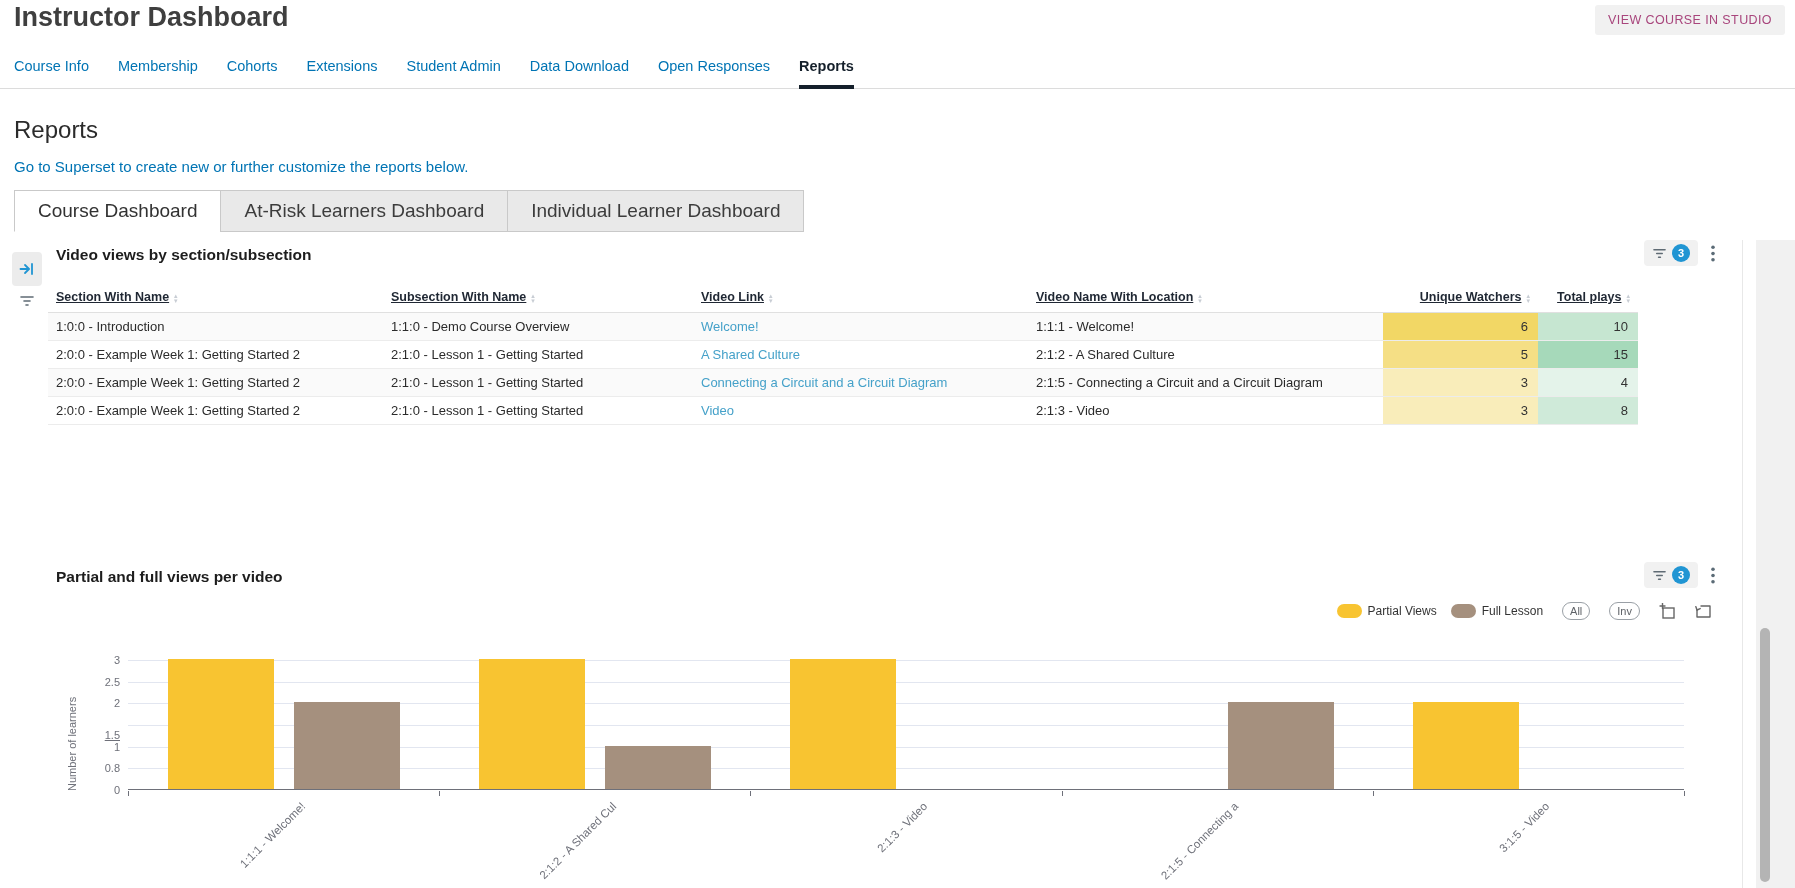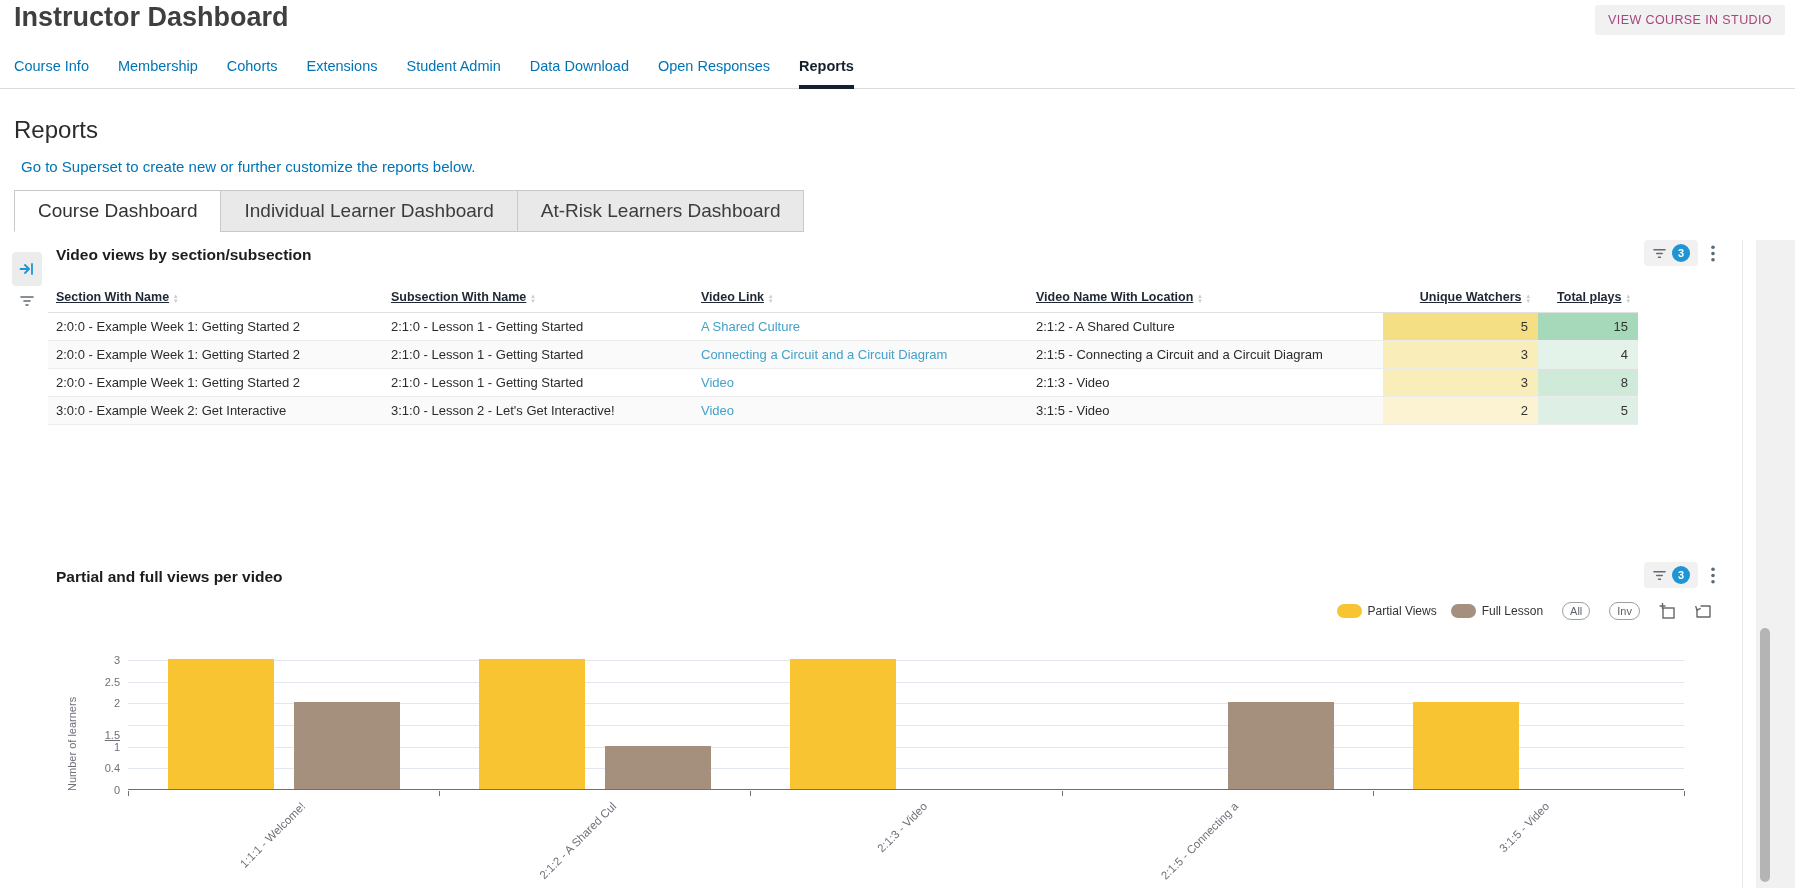--- a/index.html
+++ b/index.html
@@ -14,21 +14,21 @@
     font-family:inherit; }
 
   
   .main-nav { position:absolute; left:0; top:48px; width:1795px; height:41px;
     border-bottom:1px solid #dcdcdc; padding-left:14px; display:flex; gap:29px; align-items:flex-end; }
   .nav-item { font-size:14.5px; color:#0074b4; text-decoration:none; padding-bottom:14px; cursor:pointer; }
   .nav-item.active { color:#15202b; font-weight:600; border-bottom:4px solid #15202b; margin-bottom:-1px; padding-bottom:11px; }
 
   
   .reports-heading { position:absolute; left:14px; top:116px; font-size:24px; font-weight:400; color:#2b2b2b; }
-  .superset-link { position:absolute; left:21px; top:158px; font-size:15px; color:#0074b4; text-decoration:none; cursor:pointer; }
+  .superset-link { position:absolute; left:14px; top:158px; font-size:15px; color:#0074b4; text-decoration:none; cursor:pointer; }
 
   
   .dash-tabs { position:absolute; left:14px; top:190px; display:flex; }
   .dash-tab { height:42px; padding:0 23px; display:flex; align-items:center; font-size:19px; color:#3c3c3c;
     background:#e9e9e9; border:1px solid #c9c9c9; margin-left:-1px; cursor:pointer; white-space:nowrap; }
   .dash-tab:first-child { margin-left:0; }
   .dash-tab.active { background:#fff; border-bottom-color:#fff; color:#323232; }
 
   
   .rail-expand { position:absolute; left:12px; top:252px; width:30px; height:34px; background:#ececec;
@@ -102,22 +102,22 @@
       <a class="nav-item">Data Download</a>
       <a class="nav-item">Open Responses</a>
       <a class="nav-item active">Reports</a>
     </nav>
 
   <h2 class="reports-heading">Reports</h2>
   <a class="superset-link">Go to Superset to create new or further customize the reports below.</a>
 
   <div class="dash-tabs" id="dash-tabs">
       <div class="dash-tab active">Course Dashboard</div>
+      <div class="dash-tab">At-Risk Learners Dashboard</div>
       <div class="dash-tab">Individual Learner Dashboard</div>
-      <div class="dash-tab">At-Risk Learners Dashboard</div>
     </div>
 
   <div class="rail-expand">
     <svg width="16" height="16" viewBox="0 0 16 16" fill="none" stroke="#2095d3" stroke-width="1.8" stroke-linecap="round" stroke-linejoin="round">
       <line x1="1.5" y1="8" x2="9.5" y2="8"></line>
         <polyline points="6,4 10,8 6,12"></polyline>
         <line x1="13" y1="3" x2="13" y2="13"></line>
     </svg>
   </div>
   <div class="rail-funnel">
@@ -178,20 +178,28 @@
               <span>▴</span>
               <span>▾</span>
             </span></th>
           <th class="num"><span>Total plays</span><span class="sort">
               <span>▴</span>
               <span>▾</span>
             </span></th>
         </tr>
       </thead>
     <tbody id="vt-body">
+        <tr class="odd">
+          <td>1:0:0 - Introduction</td>
+          <td>1:1:0 - Demo Course Overview</td>
+          <td><a>Welcome!</a></td>
+          <td>1:1:1 - Welcome!</td>
+          <td class="num heat" style="background: rgb(242, 215, 101);">6</td>
+          <td class="num heat" style="background: rgb(198, 230, 209);">10</td>
+        </tr>
         <tr>
           <td>2:0:0 - Example Week 1: Getting Started 2</td>
           <td>2:1:0 - Lesson 1 - Getting Started</td>
           <td><a>A Shared Culture</a></td>
           <td>2:1:2 - A Shared Culture</td>
           <td class="num heat" style="background: rgb(245, 223, 133);">5</td>
           <td class="num heat" style="background: rgb(166, 217, 186);">15</td>
         </tr>
         <tr class="odd">
           <td>2:0:0 - Example Week 1: Getting Started 2</td>
@@ -201,28 +209,20 @@
           <td class="num heat" style="background: rgb(249, 237, 186);">3</td>
           <td class="num heat" style="background: rgb(228, 243, 234);">4</td>
         </tr>
         <tr>
           <td>2:0:0 - Example Week 1: Getting Started 2</td>
           <td>2:1:0 - Lesson 1 - Getting Started</td>
           <td><a>Video</a></td>
           <td>2:1:3 - Video</td>
           <td class="num heat" style="background: rgb(249, 237, 186);">3</td>
           <td class="num heat" style="background: rgb(207, 234, 217);">8</td>
-        </tr>
-        <tr class="odd">
-          <td>3:0:0 - Example Week 2: Get Interactive</td>
-          <td>3:1:0 - Lesson 2 - Let's Get Interactive!</td>
-          <td><a>Video</a></td>
-          <td>3:1:5 - Video</td>
-          <td class="num heat" style="background: rgb(252, 243, 210);">2</td>
-          <td class="num heat" style="background: rgb(222, 240, 229);">5</td>
         </tr>
       </tbody>
   </table>
 
   <div class="card-title" style="left:56px; top:568px;">Partial and full views per video</div>
   <div class="toolbar" style="left:1644px; top:562px;">
     <div class="filter-chip">
       <svg width="15" height="13" viewBox="0 0 16 14" stroke="#5f6b74" stroke-width="1.6" stroke-linecap="round">
         <line x1="2" y1="3" x2="14" y2="3"></line>
           <line x1="5" y1="7" x2="11" y2="7"></line>
@@ -264,21 +264,21 @@
         <path d="M6 3 H15 V14 H2 V7"></path>
           <path d="M2 7 L0.8 3.6"></path>
           <path d="M2 7 L5.2 5.6"></path>
       </svg>
     </span>
   </div>
 
   <div class="ytitle">Number of learners</div>
   <div class="ylabels" id="ylabels">
       <div class="ylabel" style="top: 130px;">0</div>
-      <div class="ylabel" style="top: 108.333px;">0.4</div>
+      <div class="ylabel" style="top: 108.333px;">0.8</div>
       <div class="ylabel" style="top: 86.6667px;">1</div>
       <div class="ylabel" style="top: 75px; text-decoration: underline;">1.5</div>
       <div class="ylabel" style="top: 43.3333px;">2</div>
       <div class="ylabel" style="top: 21.6667px;">2.5</div>
       <div class="ylabel" style="top: 0px;">3</div>
     </div>
   <div class="plot" id="plot">
       <div class="gridline" style="top: 108.333px;"></div>
       <div class="gridline" style="top: 86.6667px;"></div>
       <div class="gridline" style="top: 65px;"></div>

